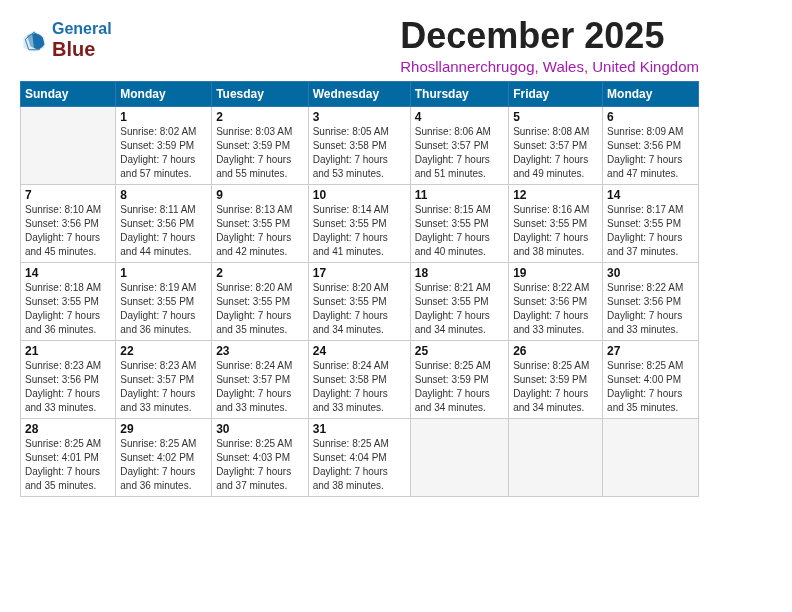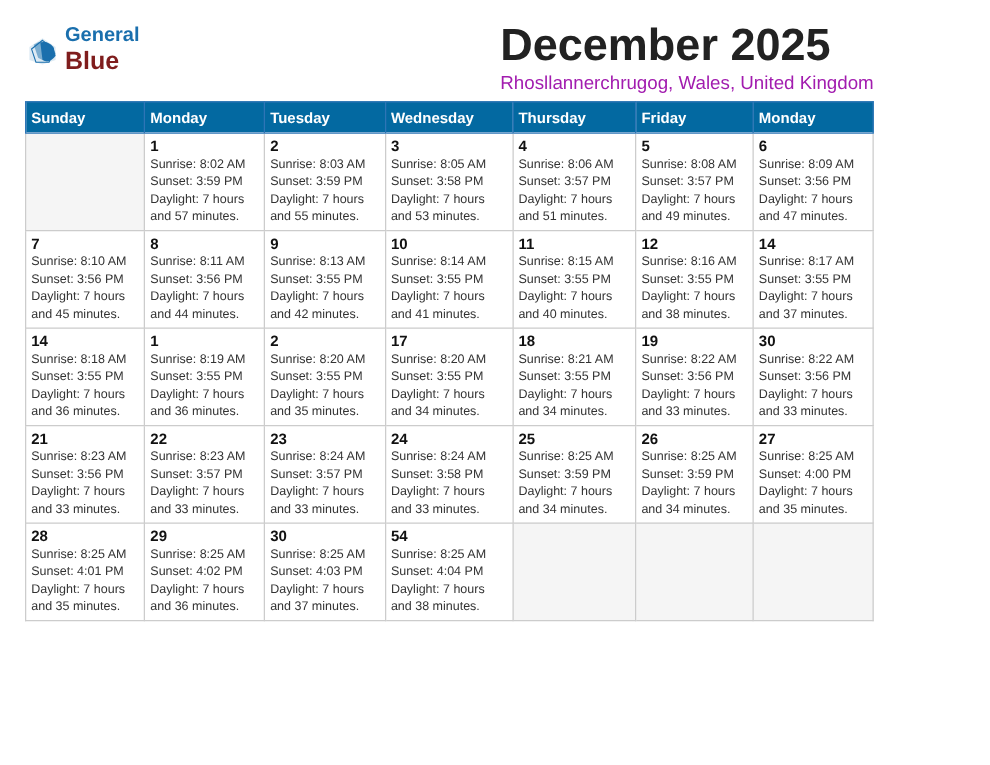--- a/index.html
+++ b/index.html
@@ -243,21 +243,21 @@
           </td>
           <td>
             <div class="day-number">29</div>
             <div class="day-info">Sunrise: 8:25 AM<br>Sunset: 4:02 PM<br>Daylight: 7 hours<br>and 36 minutes.</div>
           </td>
           <td>
             <div class="day-number">30</div>
             <div class="day-info">Sunrise: 8:25 AM<br>Sunset: 4:03 PM<br>Daylight: 7 hours<br>and 37 minutes.</div>
           </td>
           <td>
-            <div class="day-number">54</div>
+            <div class="day-number">31</div>
             <div class="day-info">Sunrise: 8:25 AM<br>Sunset: 4:04 PM<br>Daylight: 7 hours<br>and 38 minutes.</div>
           </td>
           <td class="empty"></td>
           <td class="empty"></td>
           <td class="empty"></td>
         </tr>
       </tbody>
   </table>
 </div>
 

